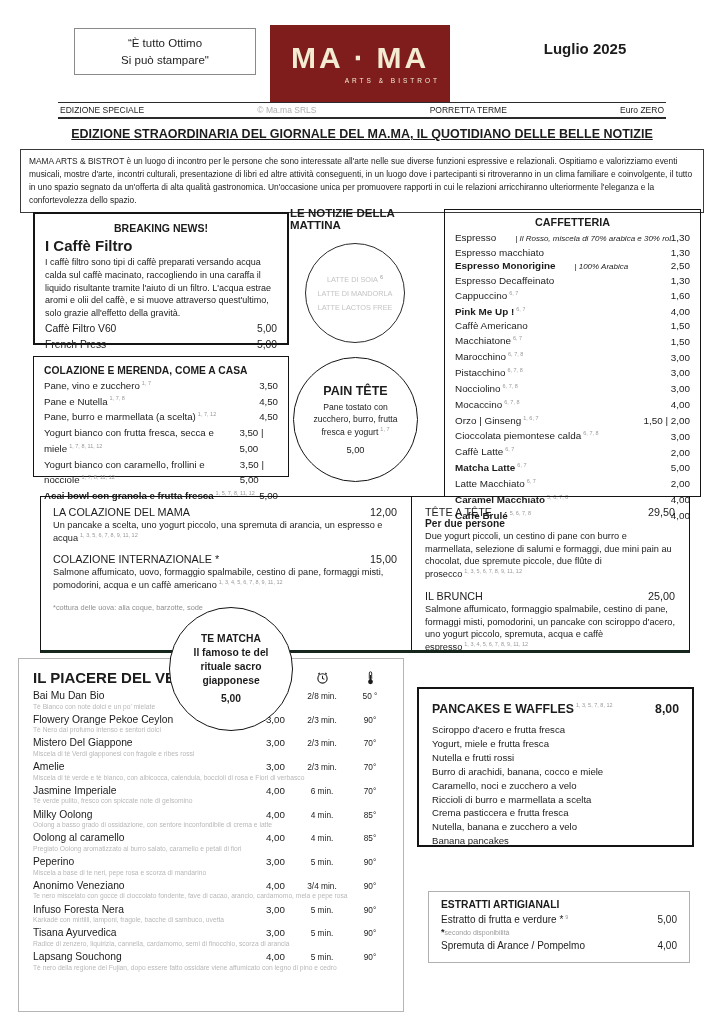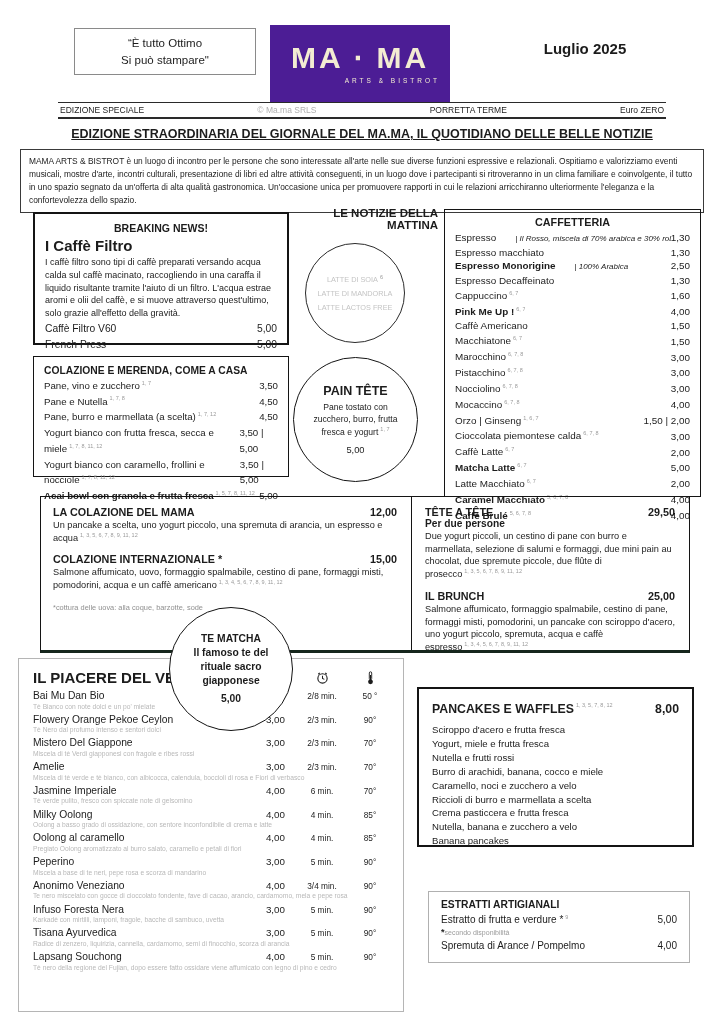--- a/index.html
+++ b/index.html
@@ -5,21 +5,21 @@
   html,body{margin:0;padding:0;background:#e8e8e8;}
   .page{position:relative;width:724px;height:1024px;background:#ffffff;margin:0 auto;
         font-family:"Liberation Sans",sans-serif;color:#1c1c1c;overflow:hidden;}
   .page *{box-sizing:border-box;}
   .abs{position:absolute;}
 
   
   .quote-box{left:74px;top:28px;width:182px;height:47px;border:1px solid #8a8a8a;
     display:flex;flex-direction:column;align-items:center;justify-content:center;
     font-size:11.5px;line-height:1.45;}
-  .logo{left:270px;top:25px;width:180px;height:77px;background:#4c1d95;color:#f3ecd2;
+  .logo{left:270px;top:25px;width:180px;height:77px;background:#7f1d1d;color:#f3ecd2;
     display:flex;flex-direction:column;align-items:center;justify-content:center;}
   .logo-main{font-size:30px;font-weight:bold;letter-spacing:3px;line-height:1;}
   .logo-sub{font-size:6.5px;letter-spacing:3px;align-self:flex-end;margin:4px 10px 0 0;}
   .issue-date{left:505px;top:40px;width:160px;text-align:center;font-size:15px;font-weight:bold;}
 
   .masthead{left:58px;top:102px;width:608px;border-top:1px solid #2a2a2a;border-bottom:2px solid #2a2a2a;
     display:flex;justify-content:space-between;align-items:center;padding:2px 2px;font-size:8.5px;}
   .masthead .gray{color:#b0b0b0;}
 
   .headline{left:0;top:127px;width:724px;text-align:center;font-size:12.5px;font-weight:bold;}
@@ -42,21 +42,21 @@
 
   
   .colmer{left:33px;top:356px;width:256px;height:121px;}
   .sec-title{font-weight:bold;font-size:10.3px;margin-bottom:2px;}
   .colmer .row{font-size:9.7px;line-height:1.62;}
   .bold .nm{font-weight:bold;}
   .allerg{font-size:5.5px;color:#9a9a9a;vertical-align:super;margin-left:2px;white-space:nowrap;}
   .note{font-style:italic;font-size:8px;margin-left:19px;}
 
   
-  .notizie-h{left:290px;top:207px;width:148px;text-align:right;font-weight:bold;font-size:11.5px;}
+  .notizie-h{left:290px;top:207px;width:148px;text-align:left;font-weight:bold;font-size:11.5px;}
   .circle{border-radius:50%;background:#fff;display:flex;flex-direction:column;
     align-items:center;justify-content:center;text-align:center;}
   .circle1{left:305px;top:243px;width:100px;height:100px;border:1px solid #2b2b2b;
     color:#c4c4c4;font-size:7.3px;line-height:1.9;}
   .circle2{left:293px;top:357px;width:125px;height:125px;border:1.3px solid #141414;}
   .c2-title{font-weight:bold;font-size:12.5px;margin-bottom:3px;}
   .c2-desc{font-size:8.6px;line-height:1.4;width:100px;}
   .c2-price{font-size:9.3px;margin-top:7px;}
 
   
@@ -65,21 +65,21 @@
   .caf-list .row{font-size:9.9px;line-height:13.55px;}
   .caf-list .nm-wrap{white-space:nowrap;overflow:hidden;}
 
   
   .band{left:40px;top:496px;width:650px;height:157px;border:1px solid #141414;
     border-bottom:3.5px solid #15261c;}
   .band-divider{position:absolute;left:370px;top:0;bottom:0;width:1px;background:#141414;}
   .band-col{position:absolute;top:0;bottom:0;padding:9px 14px 6px 12px;}
   .band-left{left:0;width:370px;}
   .band-right{left:370px;width:280px;padding-left:14px;padding-right:16px;}
-  .band .hrow{display:flex;justify-content:space-between;font-weight:bold;font-size:10.8px;}
+  .band .hrow{display:flex;justify-content:space-between;font-weight:normal;font-size:10.8px;}
   .band .desc{font-size:9.2px;line-height:1.38;margin-top:1px;}
   .band .sub{font-weight:bold;font-size:10.2px;}
   .band .gap{height:9px;}
   .footnote{font-size:7.4px;color:#8f8f8f;margin-top:11px;}
 
   
   .tematcha{left:169px;top:607px;width:124px;height:124px;border:1.5px solid #141414;z-index:6;
     font-weight:bold;font-size:10.3px;line-height:1.35;}
   .tematcha .price{margin-top:4px;}
 

